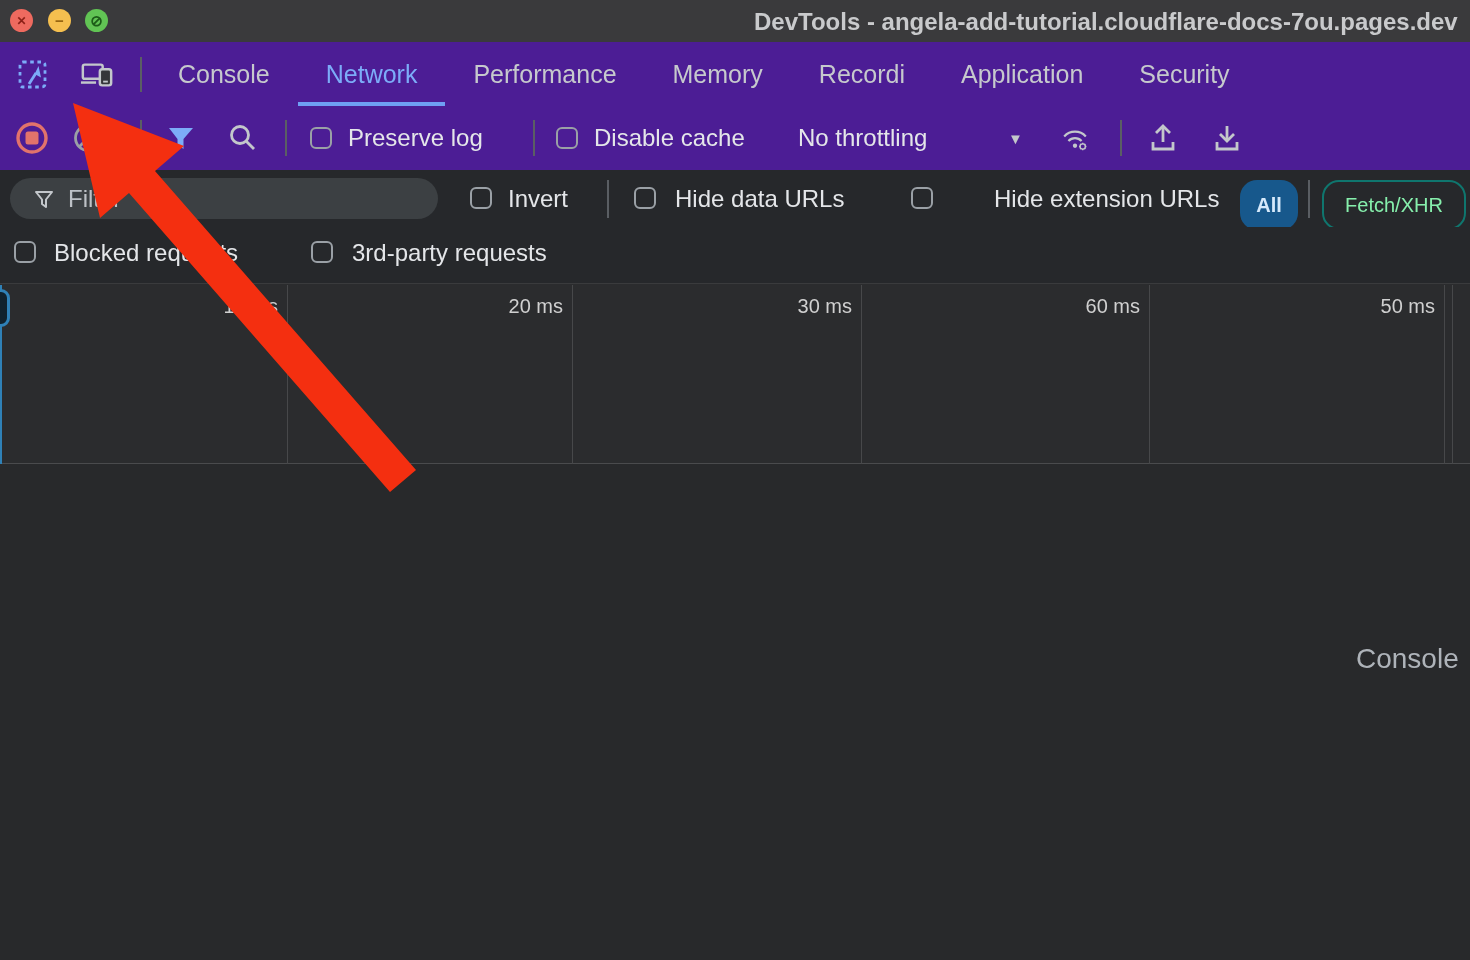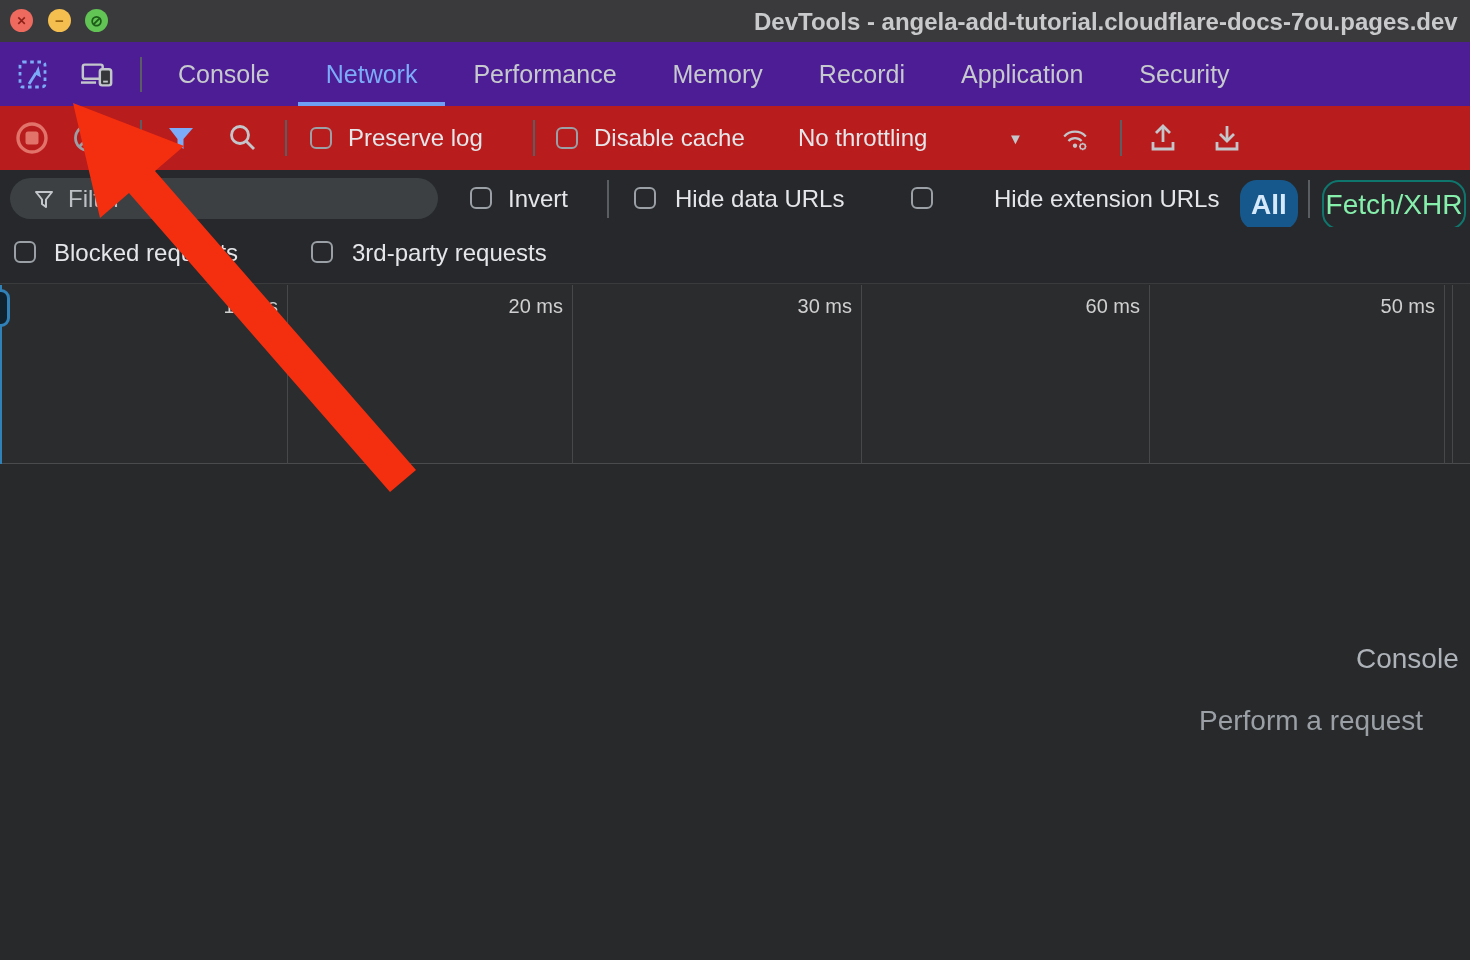--- a/index.html
+++ b/index.html
@@ -23,36 +23,36 @@
   .tabbar { position:absolute; left:0; top:42px; width:1470px; height:64px; background:#4c1d95; }
   .icon-btn { position:absolute; top:16px; width:34px; height:34px; display:flex;
               align-items:center; justify-content:center; }
   .vsep { position:absolute; width:2px; background:#5a5e63; }
   .tabs { position:absolute; left:150px; top:0; height:64px; display:flex; }
   .tab { display:flex; align-items:center; height:64px; padding:0 28px; font-size:25px;
          color:#c6c9cd; border-bottom:4px solid transparent; border-top:4px solid transparent;
          white-space:nowrap; }
   .tab.active { color:#7cacf8; border-bottom-color:#6f9ff4; }
   
-  .toolbar { position:absolute; left:0; top:106px; width:1470px; height:64px; background:#b91c1c; }
+  .toolbar { position:absolute; left:0; top:106px; width:1470px; height:64px; background:#4c1d95; }
   .toolbar .vsep { top:14px; height:36px; }
   .chk { position:absolute; width:22px; height:22px; border:2px solid #9aa0a6; border-radius:6px;
          background:transparent; }
   .lbl { position:absolute; font-size:24px; color:#e4e6e9; white-space:nowrap; }
   .caret { position:absolute; font-size:15px; color:#c3c7cb; }
   
   .filterrow { position:absolute; left:0; top:170px; width:1470px; height:57px; background:#26282b; }
   .filter-pill { position:absolute; left:10px; top:8px; width:428px; height:41px;
                  background:#3c4043; border-radius:21px; display:flex; align-items:center; }
   .filter-pill svg { margin-left:22px; }
   .filter-input { flex:1; margin-left:12px; margin-right:18px; background:transparent; border:none;
                   outline:none; font-family:"Liberation Sans",sans-serif; font-size:24px; color:#e4e6e9; }
   .filter-input::placeholder { color:#bdc1c6; opacity:1; }
   .pill-btn { position:absolute; top:10px; height:50px; border-radius:17px; display:flex;
-              align-items:center; justify-content:center; font-size:28px; white-space:nowrap; }
+              align-items:center; justify-content:center; font-size:20px; white-space:nowrap; }
   .pill-all { left:1240px; width:58px; background:#17588c; color:#d5e9fb; font-weight:bold; }
   .pill-fetch { left:1322px; width:144px; background:transparent; border:2px solid #0f766e; color:#86efac; }
   .filterrow .vsep, .row2 .vsep { top:10px; height:38px; }
   
   .row2 { position:absolute; left:0; top:227px; width:1470px; height:56px; background:#26282b; }
   
   .overview { position:absolute; left:0; top:283px; width:1470px; height:181px; background:#2b2c2e;
               border-top:1px solid #3a3b3d; border-bottom:1px solid #4a4b4d; }
   .grid { position:absolute; top:1px; width:1px; height:179px; background:#47484a; }
   .tick { position:absolute; top:11px; font-size:20px; color:#d0d0d0; white-space:nowrap; }
@@ -205,20 +205,19 @@
     <div class="tick" style="right:907px;">20 ms</div>
     <div class="tick" style="right:618px;">30 ms</div>
     <div class="tick" style="right:330px;">60 ms</div>
     <div class="tick" style="right:35px;">50 ms</div>
     <div class="ov-line"></div>
     <div class="ov-handle"></div>
   </div>
 
   <div class="main">
     <div class="empty1">Console</div>
-    <div class="empty2">Perform a request</div>
   </div>
 
   <svg class="arrow-overlay" viewBox="0 0 1470 960">
     <polygon fill="#f42f10" points="73,103 100,218 129,193 390,492 416,470 155,171 184,146"></polygon>
   </svg>
 
 </div>
 
 </body></html>

